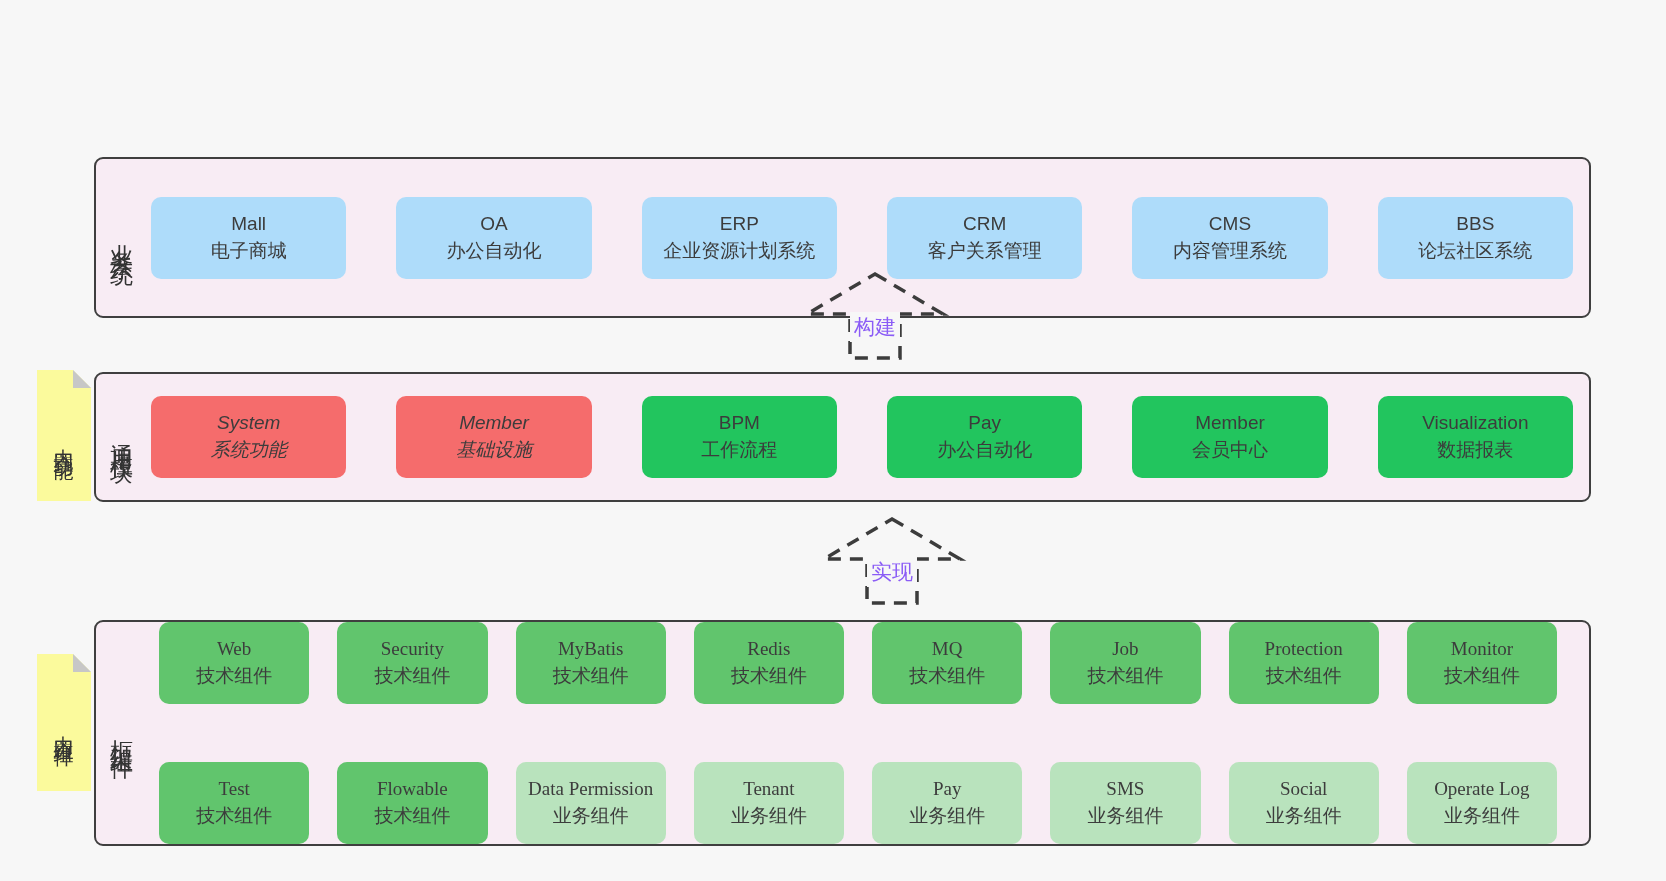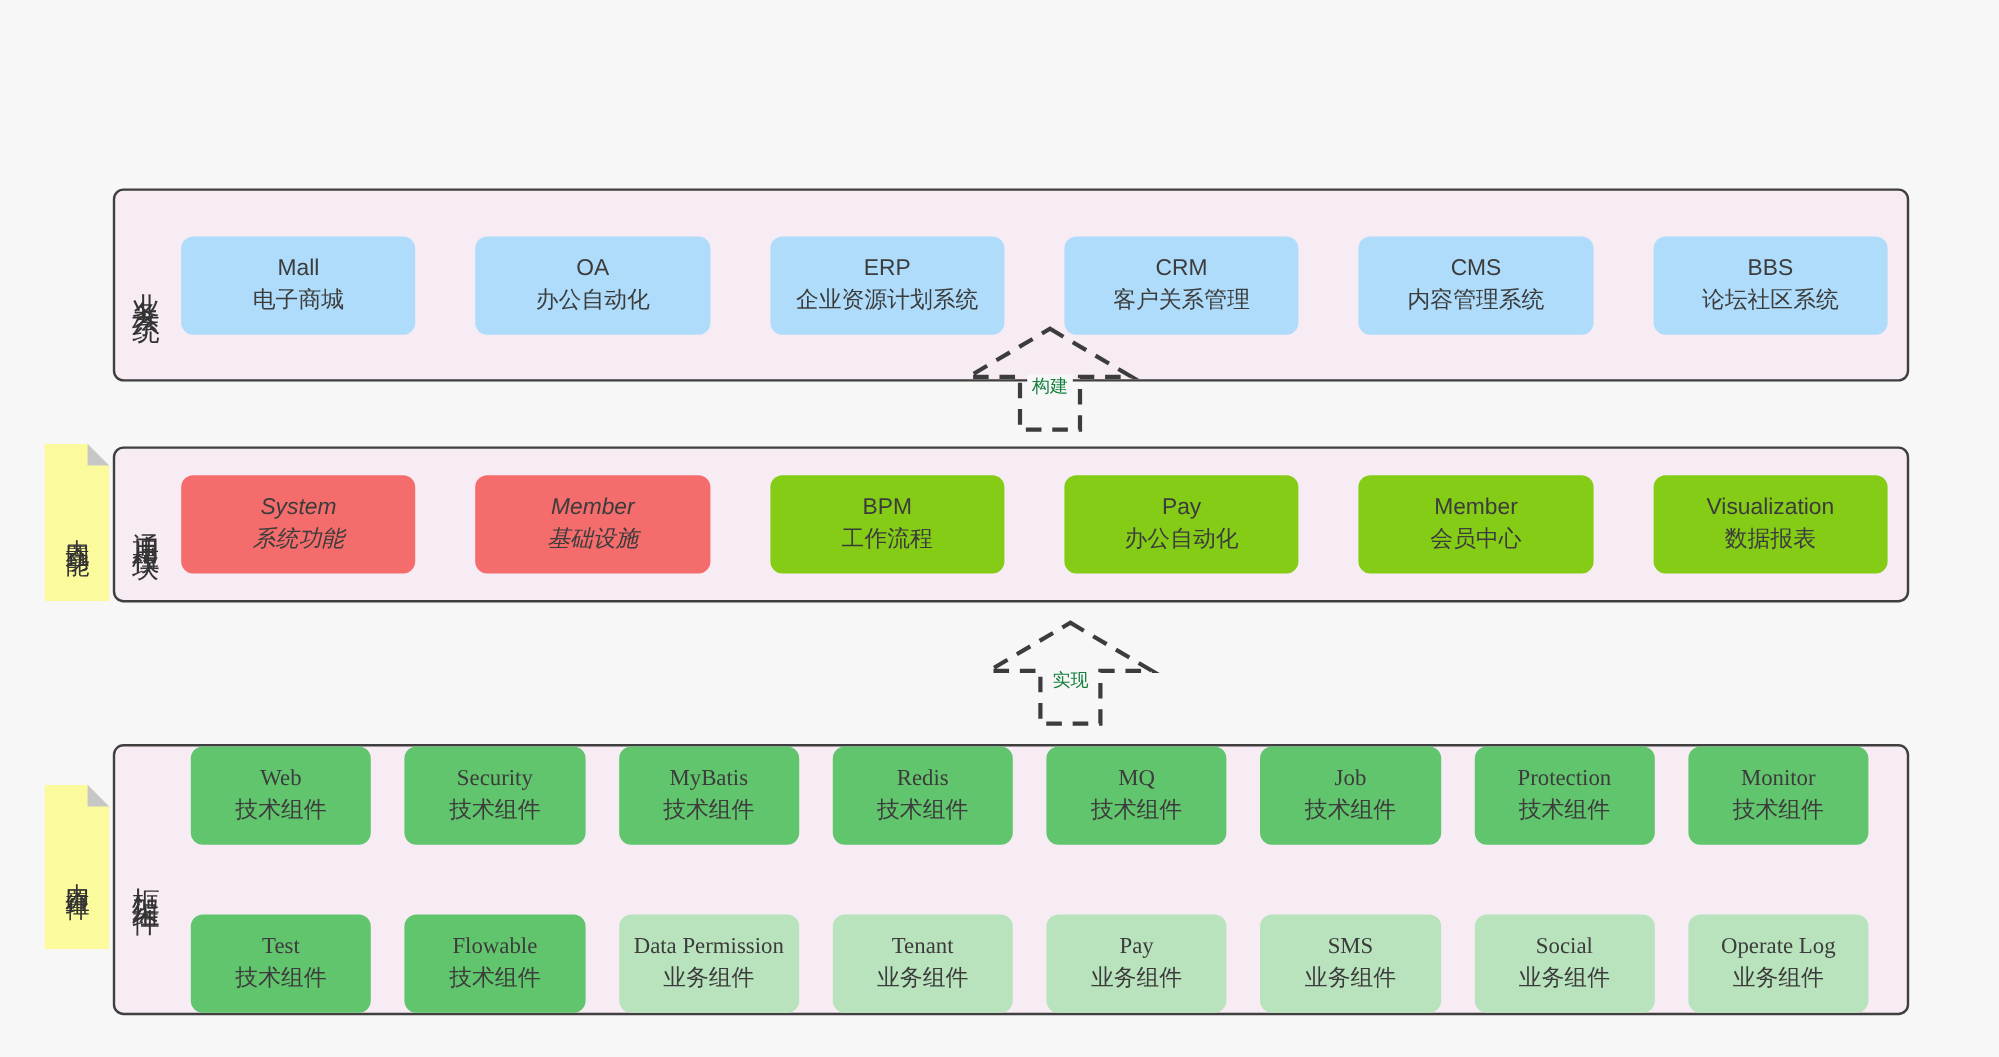--- a/index.html
+++ b/index.html
@@ -33,21 +33,21 @@
   .boxes-8{gap:28px;padding:0 16px 0 8px;flex:none;display:flex;align-items:center;}
 
   .box{
     flex:1;height:82px;border-radius:10px;
     display:flex;flex-direction:column;justify-content:center;align-items:center;
     text-align:center;font-size:19px;line-height:1.42;
     padding:2px 6px;box-sizing:border-box;
   }
   .blue{background:#aedcfa;}
   .red{background:#f56c6c;font-style:italic;}
-  .pink{background:#84cc16;}
+  .pink{background:#22c55e;}
   .green{background:#61c56d;}
   .lgreen{background:#b9e3bd;}
 
   
   .sticky{position:absolute;left:37px;width:54px;}
   .sticky-mid{top:370px;height:131px;}
   .sticky-bot{top:654px;height:137px;}
   .sticky svg{position:absolute;inset:0;width:100%;height:100%;}
   .sticky-text{
     position:absolute;inset:0;display:flex;align-items:center;justify-content:center;
@@ -56,21 +56,21 @@
     padding-top:10px;box-sizing:border-box;
   }
 
   
   .arrow{position:absolute;width:140px;height:88px;}
   .arrow-build{left:805px;top:272px;}
   .arrow-impl{left:822px;top:517px;}
   .arrow svg{position:absolute;inset:0;width:100%;height:100%;overflow:visible;}
   .arrow-label{
     position:absolute;left:50%;top:40px;transform:translateX(-50%);
-    background:#f7f7f7;padding:1px 4px;font-size:15px;color:#15803d;white-space:nowrap;
+    background:#f7f7f7;padding:1px 4px;font-size:21px;color:#8b5cf6;white-space:nowrap;
   }
 </style>
 </head>
 <body>
 
 <div class="stage">
 
   <div class="panel panel-business">
     <div class="v-label">业务系统</div>
     <div class="boxes">

